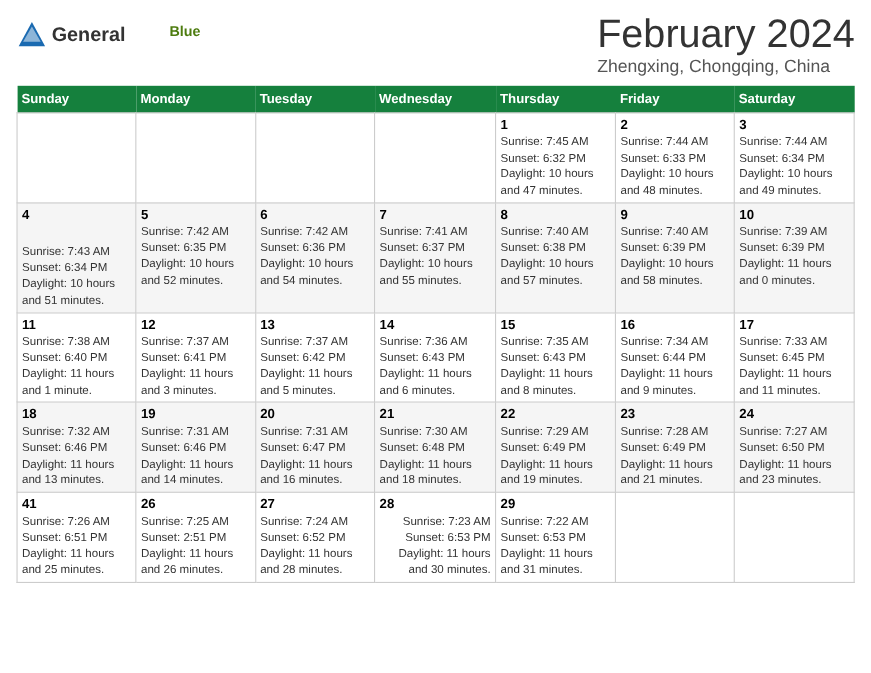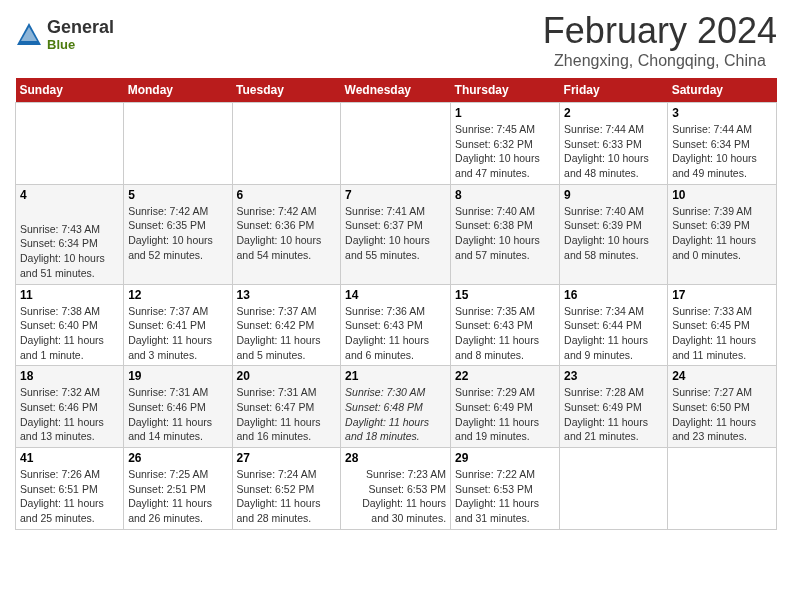--- a/index.html
+++ b/index.html
@@ -16,57 +16,58 @@
       align-items: flex-start;
       margin-bottom: 8px;
     }
     .logo {
       display: flex;
       align-items: center;
       margin-top: 8px;
     }
     .logo-text {
       display: flex;
-      flex-direction: column;
+      flex-direction: row;
       line-height: 1.1;
+      gap: 40px;
     }
     .logo-general {
       font-size: 18px;
       font-weight: bold;
       color: #333;
     }
     .logo-blue {
       font-size: 13px;
       font-weight: bold;
       color: #4d7c0f;
     }
     .logo-icon {
       width: 28px;
       height: 28px;
       margin-right: 4px;
     }
     .title-area {
-      text-align: center;
+      text-align: left;
     }
     .month-title {
       font-size: 36px;
       font-weight: normal;
       color: #333;
     }
     .location-title {
       font-size: 16px;
       color: #555;
     }
     table {
       width: 100%;
       border-collapse: collapse;
       font-size: 11px;
     }
     th {
-      background-color: #b91c1c;
+      background-color: #15803d;
       color: #fff;
       padding: 5px 4px;
       text-align: left;
       font-size: 12px;
       font-weight: bold;
     }
     td {
       border: 1px solid #ccc;
       vertical-align: top;
       padding: 3px 4px;
@@ -274,21 +275,21 @@
         </td>
         <td>
           <span class="day-number">20</span>
           <div class="day-info" style="white-space: pre-line;">Sunrise: 7:31 AM
 Sunset: 6:47 PM
 Daylight: 11 hours
 and 16 minutes.</div>
         </td>
         <td>
           <span class="day-number">21</span>
-          <div class="day-info" style="white-space: pre-line; font-style: italic;">Sunrise: 7:30 AM
+          <div class="day-info" style="white-space: pre-line;">Sunrise: 7:30 AM
 Sunset: 6:48 PM
 Daylight: 11 hours
 and 18 minutes.</div>
         </td>
         <td>
           <span class="day-number">22</span>
           <div class="day-info" style="white-space: pre-line;">Sunrise: 7:29 AM
 Sunset: 6:49 PM
 Daylight: 11 hours
 and 19 minutes.</div>

